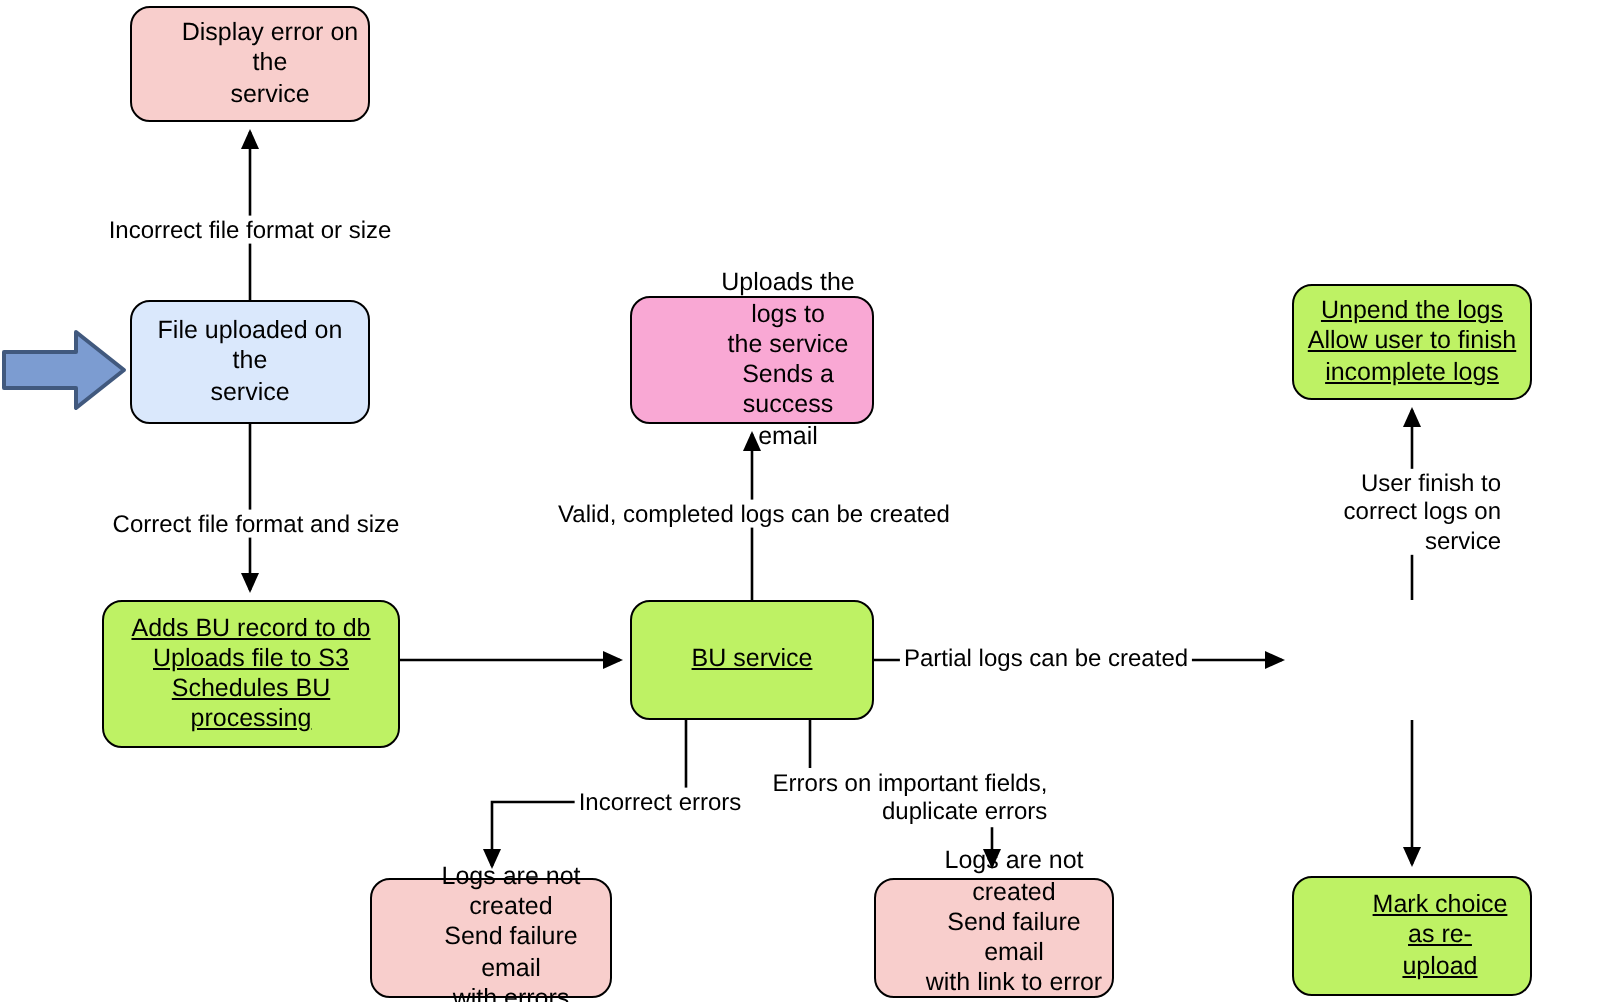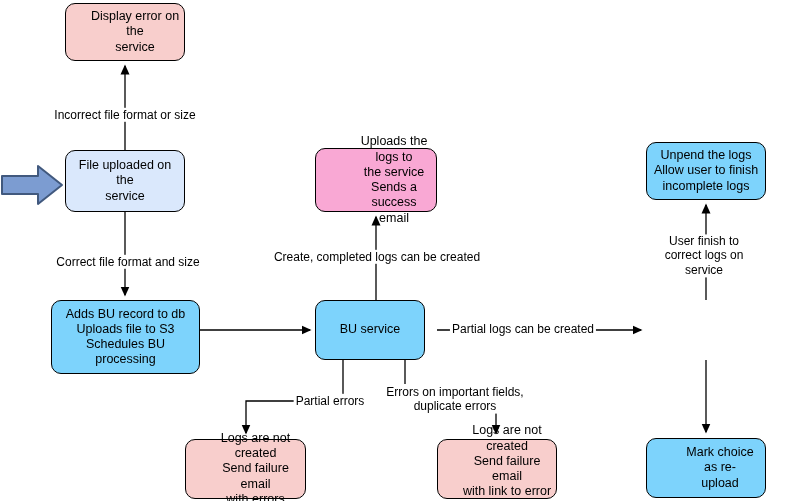--- a/index.html
+++ b/index.html
@@ -21,28 +21,28 @@
     display:flex;align-items:center;justify-content:center;
     text-align:center;
     font-size:12.5px;line-height:1.22;
     white-space:pre-line;
     padding:2px 4px;
   }
   .node--pink{background:#F8CECC;padding-left:24px;}
   .node--blue{background:#DAE8FC;}
   .node--green{background:#f9a8d4;padding-left:40px;}
   .node--yellow{background:#FFF2CC;}
-  .node--white{background:#7dd3fc;}
+  .node--white{background:#bef264;text-decoration:underline;}
   .edge-label{
     position:absolute;
     transform:translate(-50%,-50%);
     background:#ffffff;
     font-size:12px;line-height:1.2;
     white-space:pre-line;
-    text-align:center;
+    text-align:right;
     padding:0 2px;
   }
 </style>
 </head>
 <body>
 
 <div id="canvas">
 
   <svg id="wires" width="801" height="501" viewBox="0 0 801 501">
     <defs>
@@ -81,21 +81,21 @@
 
   <div class="node node--white" style="left:51px;top:300px;width:149px;height:74px;">Adds BU record to db
 Uploads file to S3
 Schedules BU processing</div>
 
   <div class="node node--green" style="left:315px;top:148px;width:122px;height:64px;">Uploads the logs to
 the service
 Sends a success
 email</div>
 
-  <div class="node node--white" style="left:315px;top:300px;width:110px;height:60px;">BU service</div>
+  <div class="node node--white" style="left:315px;top:300px;width:122px;height:60px;">BU service</div>
 
   <div class="node node--white" style="left:646px;top:142px;width:120px;height:58px;">Unpend the logs
 Allow user to finish
 incomplete logs</div>
 
 
   <div class="node node--pink" style="left:185px;top:439px;width:121px;height:60px;">Logs are not created
 Send failure email
 with errors</div>
 
@@ -104,25 +104,25 @@
 with link to error
 summary</div>
 
   <div class="node node--white" style="left:646px;top:438px;width:120px;height:60px;padding-left:32px;">Mark choice as re-
 upload</div>
 
   <div class="edge-label" style="left:125px;top:115px;">Incorrect file format or size</div>
 
   <div class="edge-label" style="left:128px;top:262px;">Correct file format and size</div>
 
-  <div class="edge-label" style="left:377px;top:257px;">Create, completed logs can be created</div>
+  <div class="edge-label" style="left:377px;top:257px;">Valid, completed logs can be created</div>
 
   <div class="edge-label" style="left:523px;top:329px;">Partial logs can be created</div>
 
-  <div class="edge-label" style="left:330px;top:401px;">Partial errors</div>
+  <div class="edge-label" style="left:330px;top:401px;">Incorrect errors</div>
 
   <div class="edge-label" style="left:455px;top:399px;">Errors on important fields,
 duplicate errors</div>
 
   <div class="edge-label" style="left:704px;top:256px;">User finish to correct logs on service</div>
 
 
 </div>
 
 </body></html>

